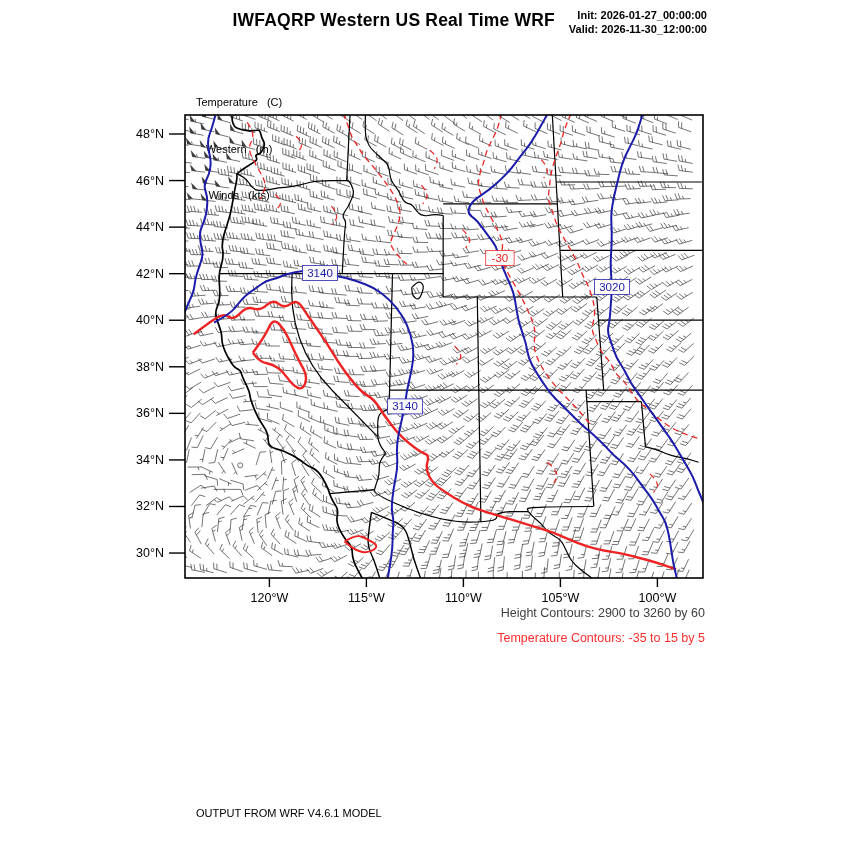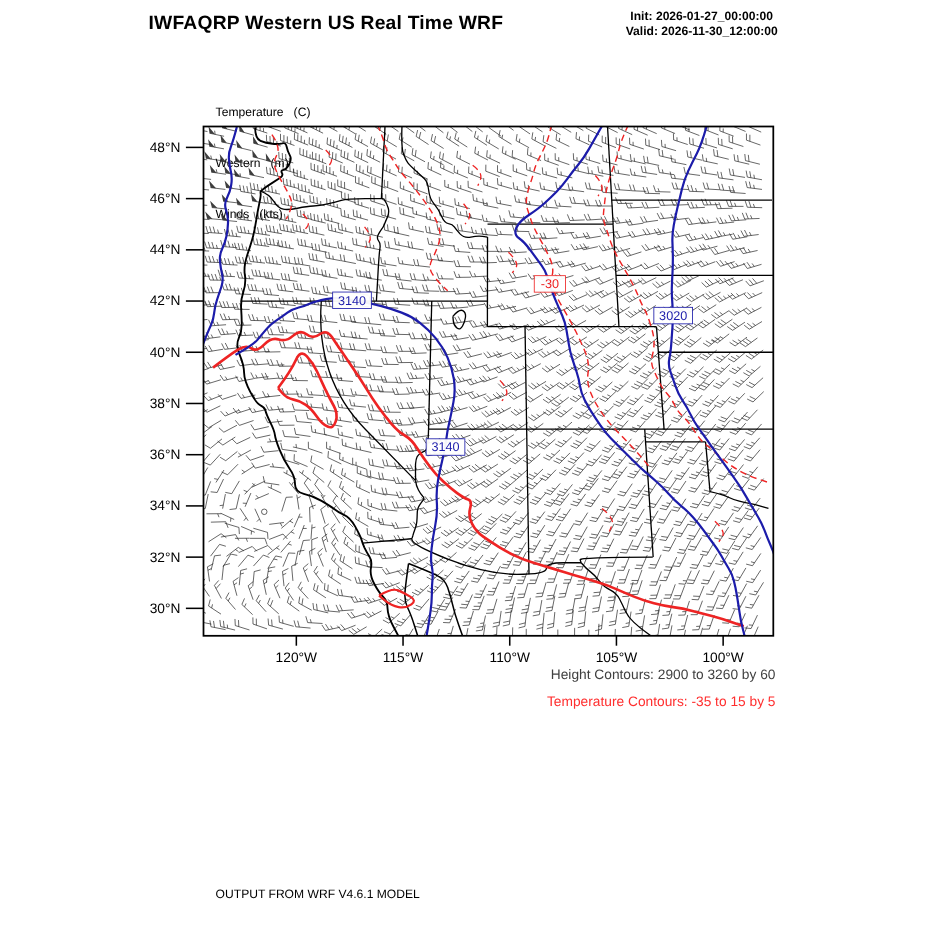--- a/index.html
+++ b/index.html
@@ -1,19 +1,19 @@
 <!DOCTYPE html>
 <html><head>
 <meta charset="utf-8">
 <style>
   html,body{margin:0;padding:0;background:#fff;}
   body{width:850px;height:850px;position:relative;font-family:"Liberation Sans",sans-serif;color:#000;overflow:hidden;}
-  .abs{position:absolute;}
-  #plot-title{left:135px;top:10px;width:420px;text-align:left;font-size:17.5px;font-weight:bold;letter-spacing:.2px;}
-  #stamp-block{right:143px;top:8px;text-align:center;font-size:11px;line-height:14px;font-weight:bold;}
+  .abs{position:absolute;text-align:center;}
+  #plot-title{left:135px;top:10px;width:420px;text-align:right;font-size:17.5px;font-weight:bold;letter-spacing:.2px;}
+  #stamp-block{right:143px;top:8px;text-align:right;font-size:11px;line-height:14px;font-weight:bold;}
   #legend-block{left:196px;top:64px;font-size:11px;line-height:15.5px;white-space:pre;}
   #note-height{right:145px;top:606px;font-size:12.5px;}
   #note-temp{right:145px;top:631px;font-size:12.5px;}
   #footer-block{left:196px;top:806px;font-size:11px;line-height:14px;}
   svg{position:absolute;left:0;top:0;}
 </style>
 </head>
 <body>
 
 <div class="abs" id="plot-title">IWFAQRP Western US Real Time WRF</div>

